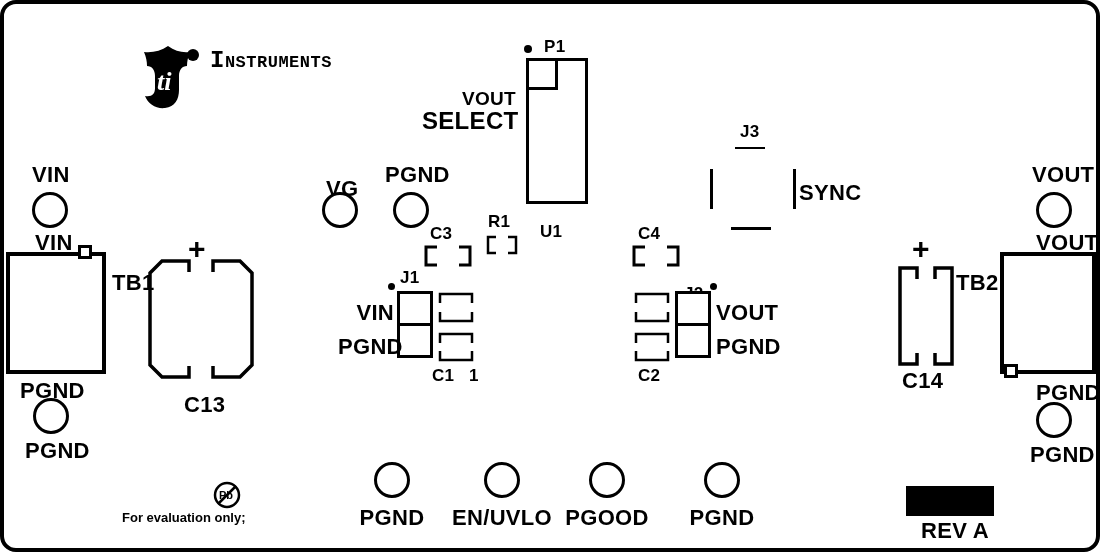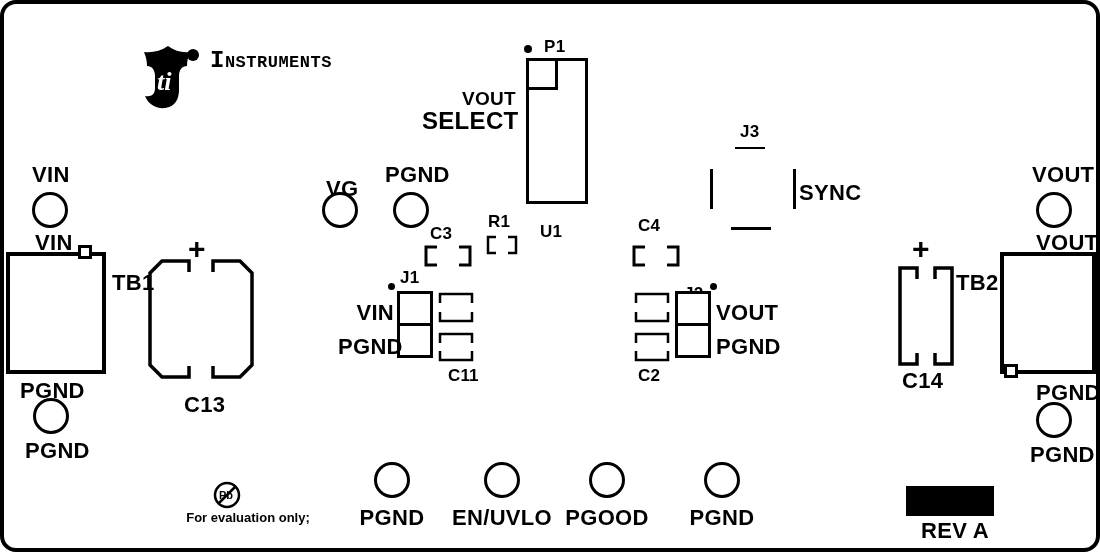--- a/index.html
+++ b/index.html
@@ -9,21 +9,21 @@
          border-radius:16px;color:#000;overflow:hidden}
   .abs{position:absolute}
   .lbl{font-weight:700;font-size:22px;white-space:nowrap;letter-spacing:.3px}
   .ref{font-weight:700;font-size:17px;white-space:nowrap;letter-spacing:.3px}
   .big{font-size:30px;line-height:26px}
   .tp{width:36px;height:36px;border:3.5px solid #000;border-radius:50%;background:#fff;flex:0 0 auto}
   .sq{width:36px;height:35px;border:3px solid #000;background:#fff}
   .dot{width:8px;height:8px;border-radius:50%;background:#000}
   .bar{background:#000}
   .right{text-align:right}
-  .center{text-align:center}
+  .center{}
   .tp-col{display:flex;flex-direction:column;align-items:center;gap:7px}
   .serif1{font-family:"Liberation Serif",serif;font-weight:700;font-variant:small-caps;
           font-size:28px;line-height:29px;letter-spacing:1px}
   .serif2{font-family:Liberation Mono, monospace;font-weight:700;font-variant:small-caps;
           font-size:24px;line-height:25px;letter-spacing:.5px;margin-left:6px}
   .note{font-size:13px;font-weight:700;line-height:15px;white-space:nowrap}
 </style>
 </head>
 <body>
 
@@ -96,24 +96,24 @@
     <div class="sq" style="margin-top:-3px"></div>
   </div>
   <div class="abs lbl right" style="left:344px;top:296px;width:46px">VIN</div>
   <div class="abs lbl right" style="left:334px;top:330px;width:56px">PGND</div>
   <svg class="abs" style="left:433px;top:287px" width="38" height="72">
     <path d="M3 12 L3 3 L35 3 L35 12" fill="none" stroke="#000" stroke-width="2.5"></path>
     <path d="M3 21 L3 30 L35 30 L35 21" fill="none" stroke="#000" stroke-width="2.5"></path>
     <path d="M3 52 L3 43 L35 43 L35 52" fill="none" stroke="#000" stroke-width="2.5"></path>
     <path d="M3 60 L3 69 L35 69 L35 60" fill="none" stroke="#000" stroke-width="2.5"></path>
   </svg>
-  <div class="abs ref" style="left:444px;top:362px">C1</div>
+  <div class="abs ref" style="left:428px;top:362px">C1</div>
   <div class="abs ref" style="left:465px;top:362px">1</div>
 
-  <div class="abs ref" style="left:634px;top:212px">C4</div>
+  <div class="abs ref" style="left:634px;top:220px">C4</div>
   <svg class="abs" style="left:626px;top:240px" width="52" height="24">
     <path d="M15 3 L4 3 L4 21 L15 21" fill="none" stroke="#000" stroke-width="3"></path>
     <path d="M37 3 L48 3 L48 21 L37 21" fill="none" stroke="#000" stroke-width="3"></path>
   </svg>
   <div class="abs ref" style="left:680px;top:280px">J2</div>
   <div class="abs dot" style="left:706px;top:279px;width:7px;height:7px"></div>
   <div class="abs" style="left:671px;top:287px">
     <div class="sq"></div>
     <div class="sq" style="margin-top:-3px"></div>
   </div>

